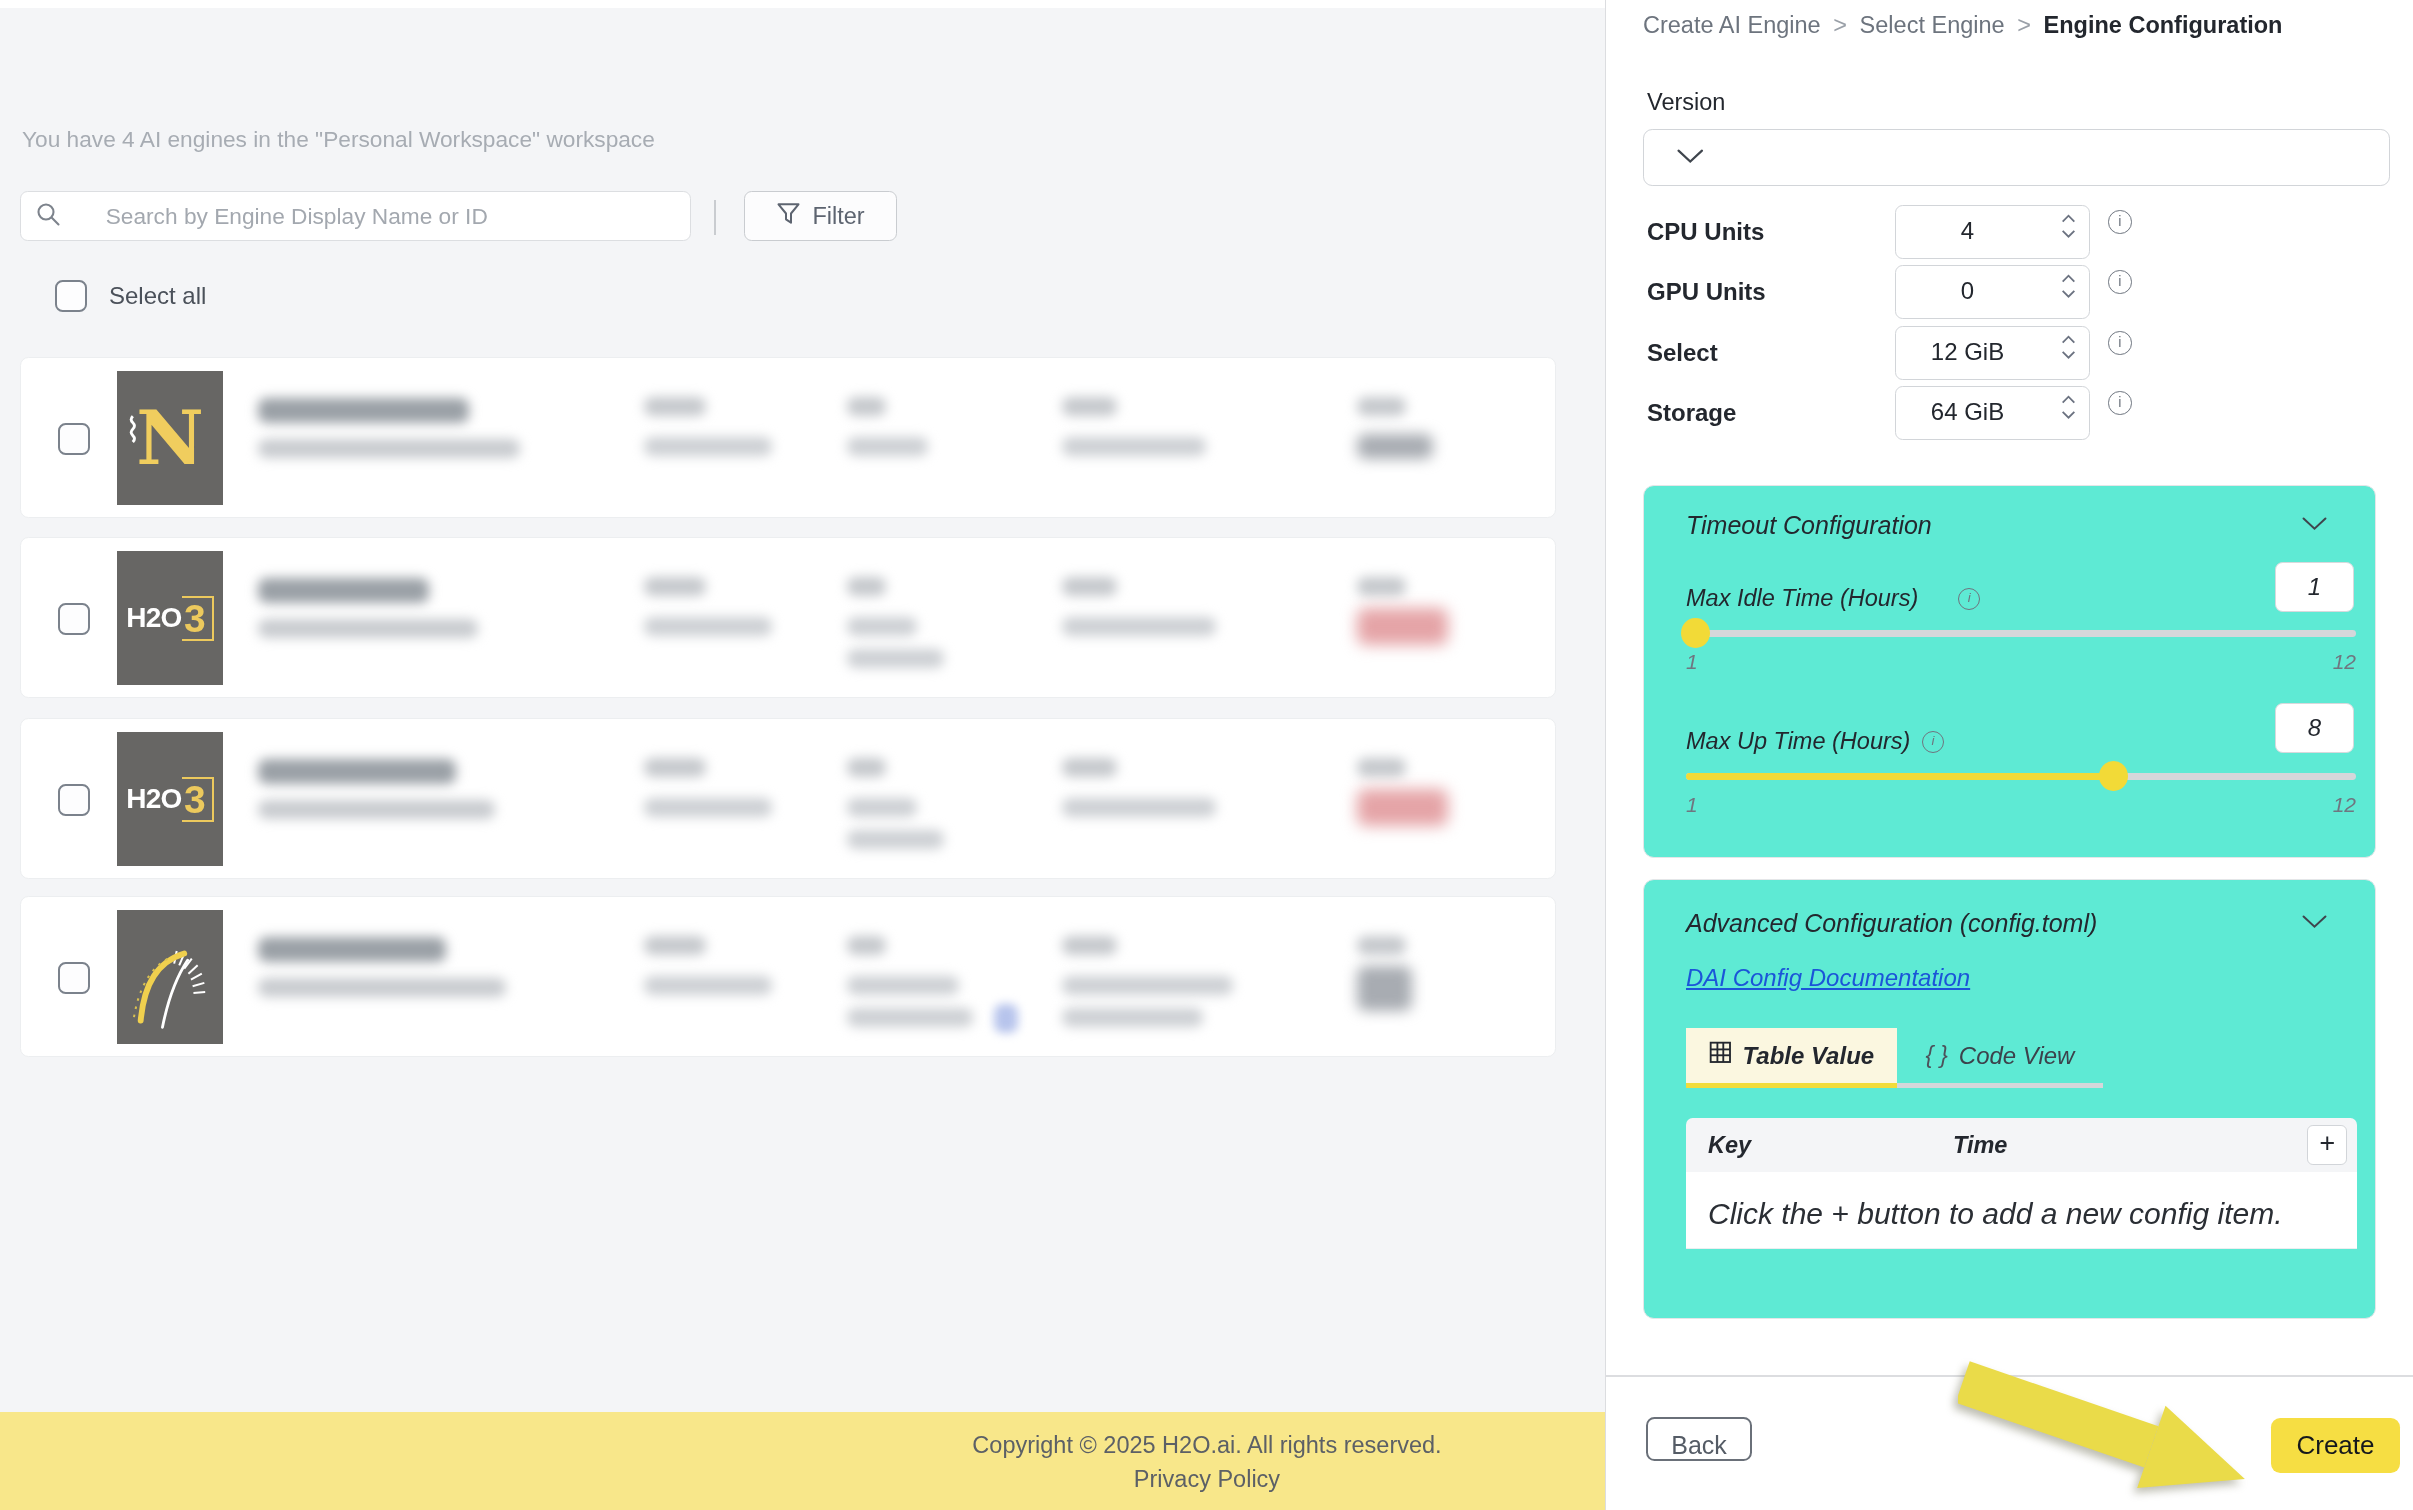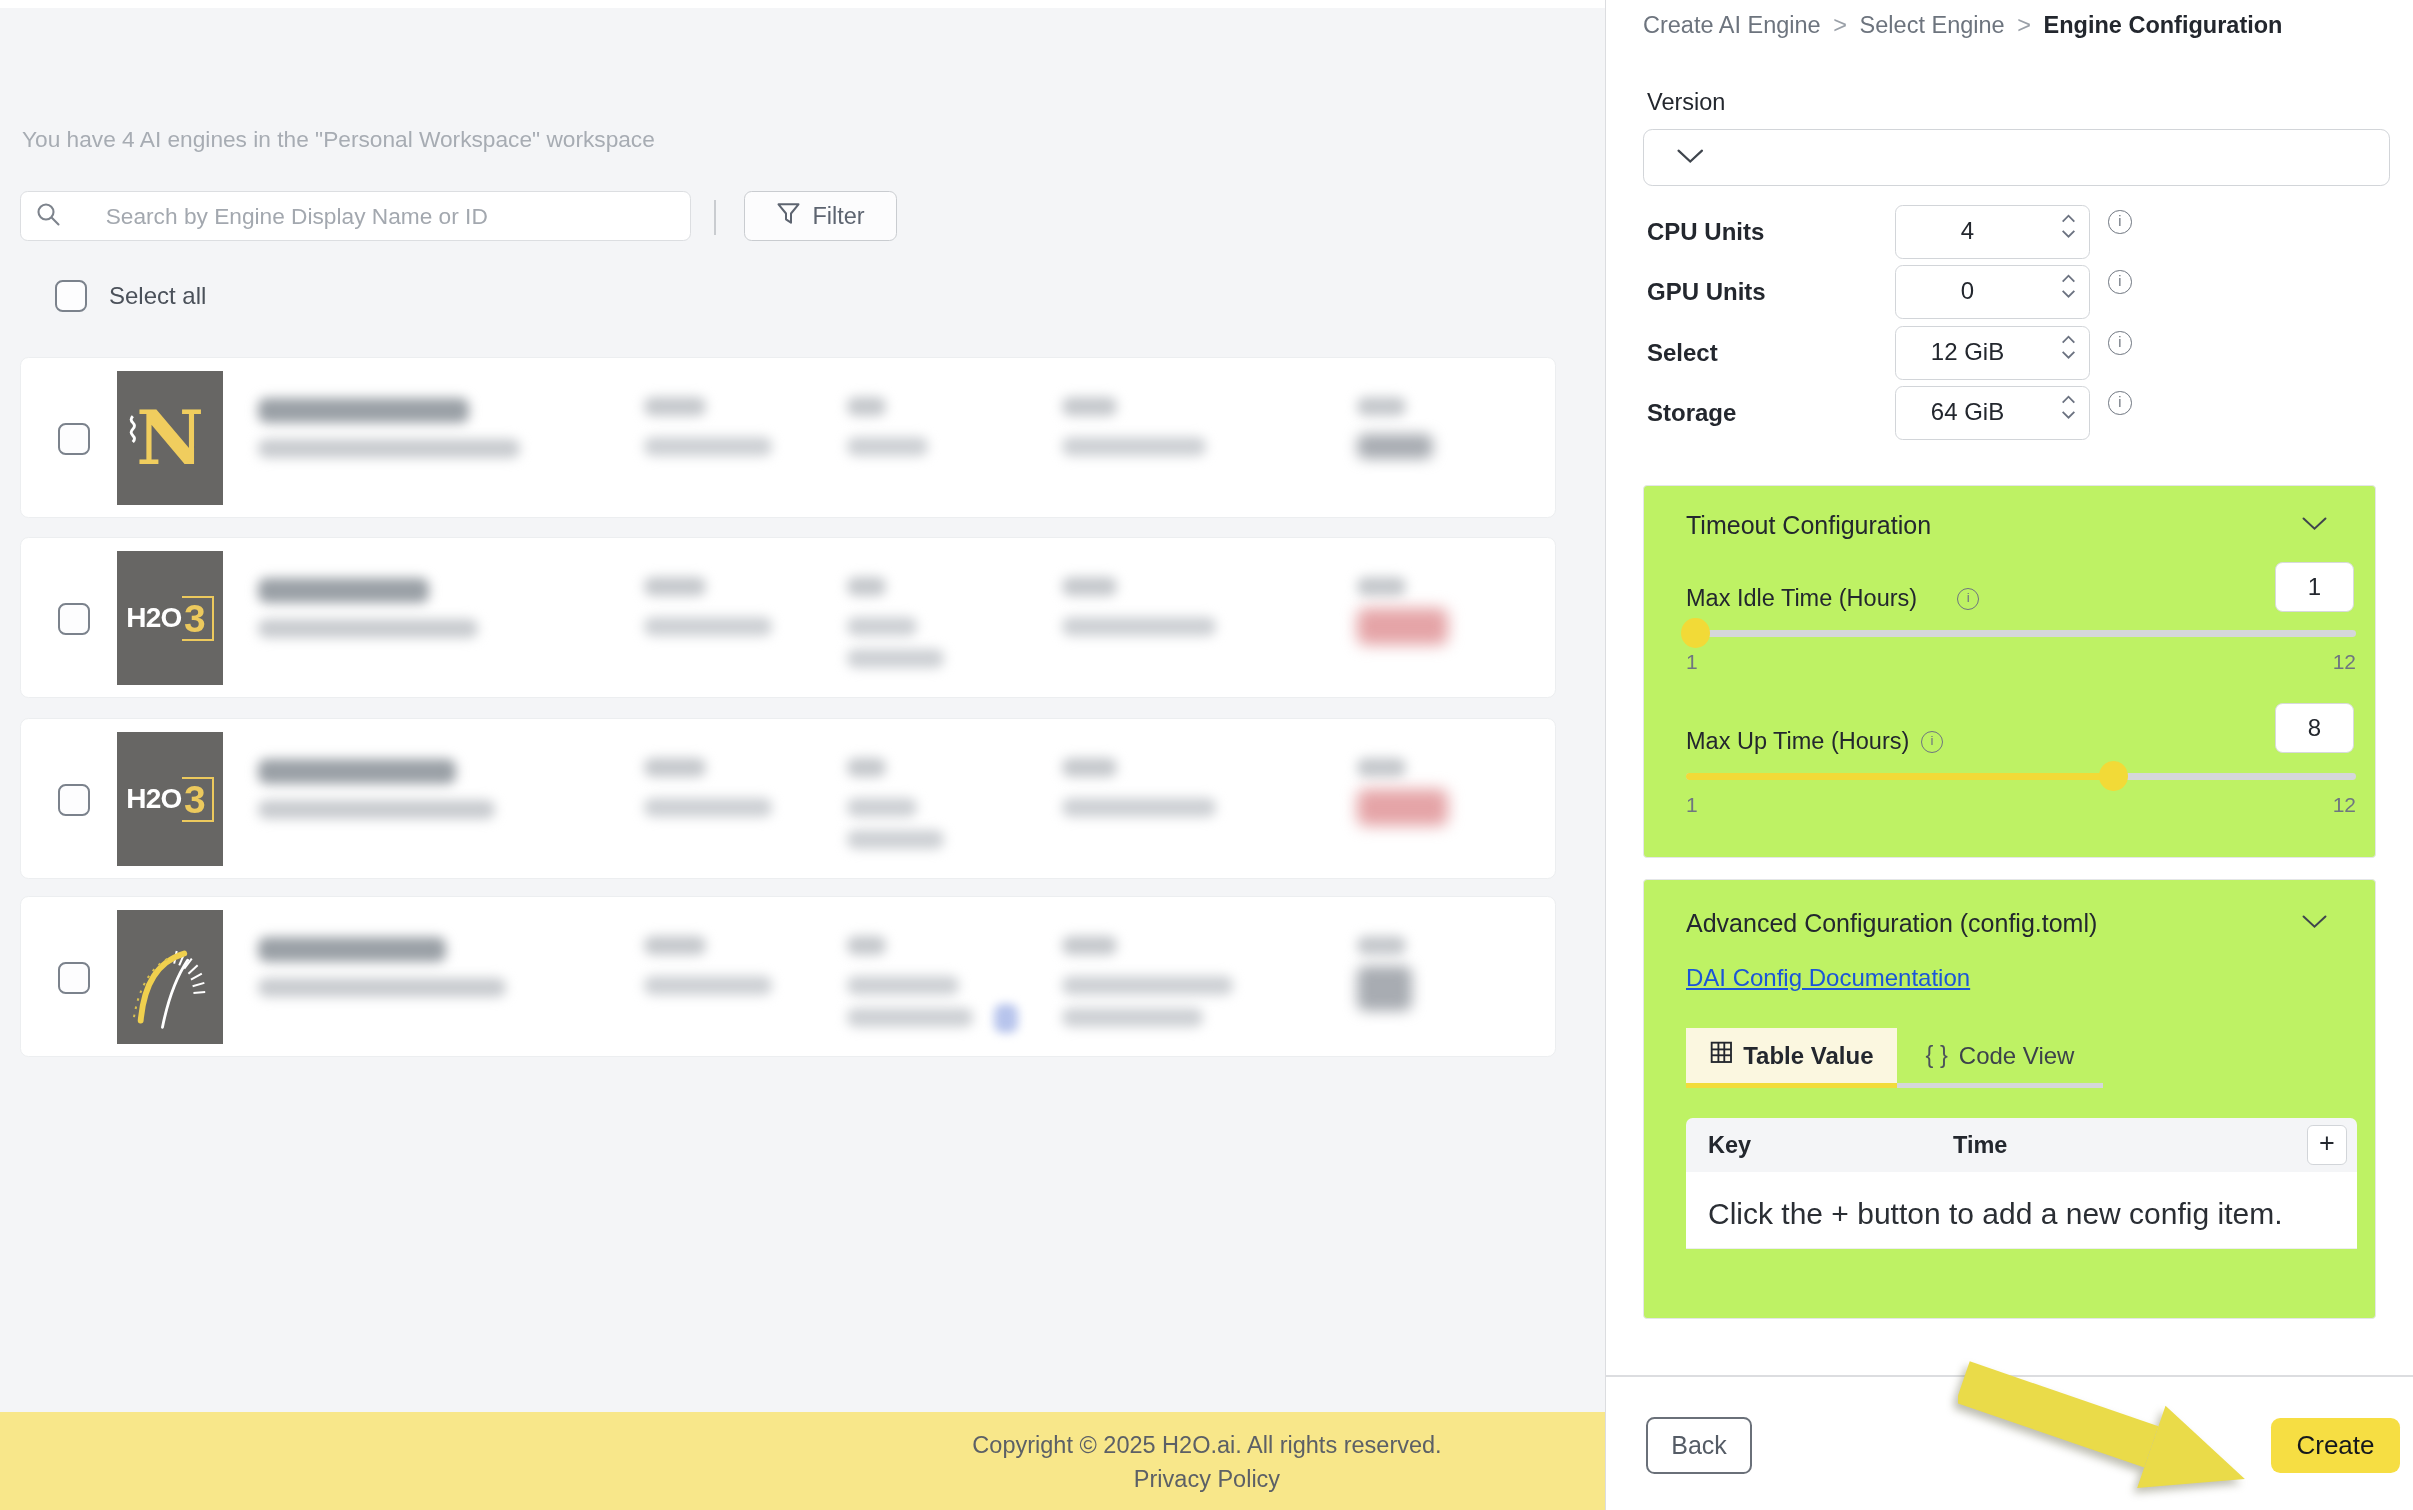--- a/index.html
+++ b/index.html
@@ -73,21 +73,21 @@
 
   .res-row { position:absolute; left:0; width:100%; height:54px; }
   .res-label { position:absolute; left:41px; top:0; line-height:54px; font-size:24px; font-weight:bold; color:#23272e; }
   .res-box { position:absolute; left:289px; top:0; width:195px; height:54px; border:1.7px solid #d2d5d9;
     border-radius:7.6px; background:#fff; }
   .res-value { position:absolute; left:0; width:143px; text-align:center; line-height:50px; font-size:24px; color:#23272e; }
   .stepper { position:absolute; right:13.4px; top:8.4px; display:flex; flex-direction:column; gap:7.6px; cursor:pointer; }
   .info-icon { position:absolute; left:502px; top:5px; width:23.5px; height:23.5px; border:1.7px solid #6e757f;
     border-radius:50%; color:#6e757f; font-size:14.3px; text-align:center; line-height:20px; cursor:pointer; }
 
-  .card { position:absolute; left:37px; width:733px; border:1.7px solid #e4e6e8; border-radius:4px; background:#bef264; }
+  .card { position:absolute; left:37px; width:733px; border:1.7px solid #e4e6e8; border-radius:11px; background:#5eead4;font-style:italic; }
   .card-timeout { top:485px; height:373px; }
   .card-adv { top:879px; height:440px; }
   .card-title { position:absolute; left:42px; font-size:25px; color:#23272e; }
   .card-chevron { position:absolute; right:47px; }
 
   .slider-label-row { position:absolute; left:42px; display:flex; align-items:center; gap:11.7px;
     font-size:23.5px; color:#23272e; }
   .mini-info { width:22px; height:22px; border:1.7px solid #6e757f; border-radius:50%; color:#6e757f;
     font-size:13.4px; text-align:center; line-height:18.5px; }
   .val-box { position:absolute; left:631px; width:79px; height:50px; border:1.7px solid #d7d9dc;
@@ -112,21 +112,21 @@
   .kv-head { position:relative; height:54px; background:#f4f5f7; border-radius:6.7px 6.7px 0 0; }
   .kv-key { position:absolute; left:22px; line-height:54px; font-size:23.5px; font-weight:bold; color:#23272e; }
   .kv-value { position:absolute; left:267px; line-height:54px; font-size:23.5px; font-weight:bold; color:#23272e; }
   .kv-add { position:absolute; right:10px; top:6.7px; width:40px; height:40px; background:#fff;
     border:1.7px solid #d2d5d9; border-radius:5.9px; font-size:27px; color:#23272e; text-align:center;
     line-height:35px; cursor:pointer; }
   .kv-body { height:77px; background:#fff; border-bottom:1.7px solid #eceef0; }
   .kv-empty { padding:25px 0 0 22px; font-size:30px; color:#2a2e34; }
 
   .panel-divider { position:absolute; left:0; top:1375px; width:808px; height:1.7px; background:#dcdde0; }
-  .back-btn { position:absolute; left:40px; top:1417px; width:106px; height:57px; background:#fff;
+  .back-btn { position:absolute; left:40px; top:1417px; width:106px; height:44px; background:#fff;
     border:2.5px solid #6a7079; border-radius:8.4px; font-size:25px; color:#555c66; text-align:center;
     line-height:52px; cursor:pointer; }
   .create-btn { position:absolute; left:665px; top:1418px; width:129px; height:55px; background:#f6de43;
     border:none; border-radius:9.2px; font-size:26px; color:#15181c; text-align:center; line-height:55px;
     cursor:pointer; }
   .arrow-svg { position:absolute; left:352px; top:1336px; filter:drop-shadow(-3.4px 5.9px 4.2px rgba(110,110,85,0.45)); }
 </style>
 </head>
 <body>
 

